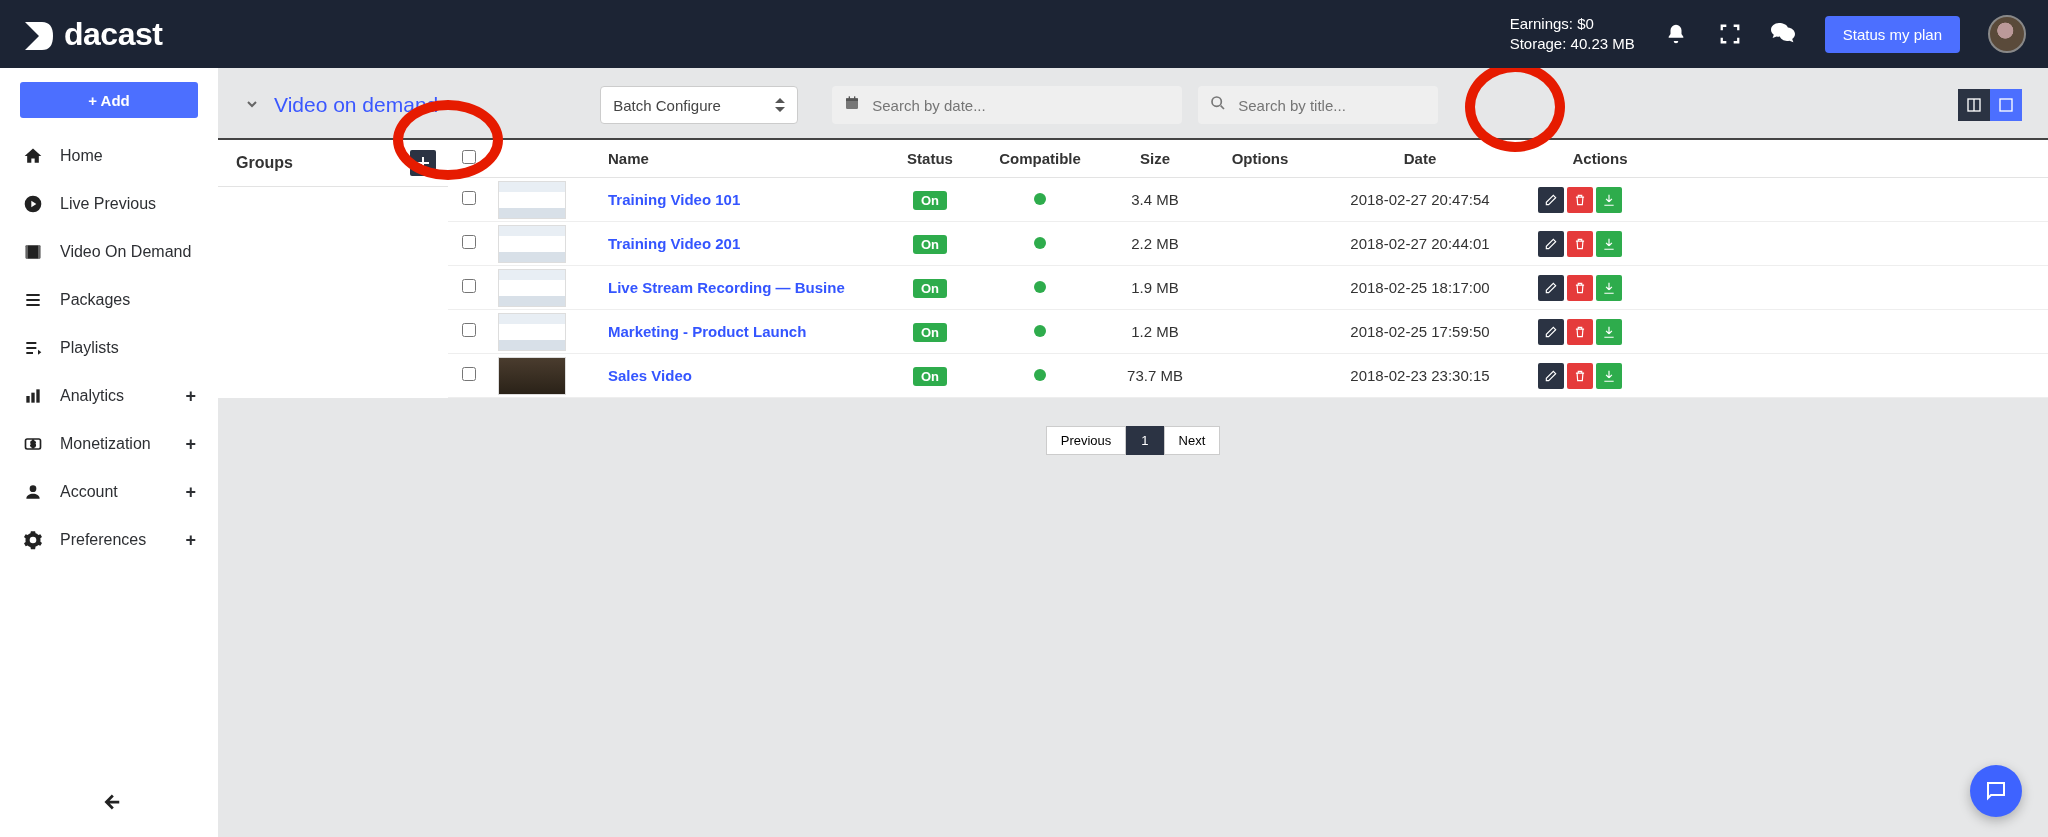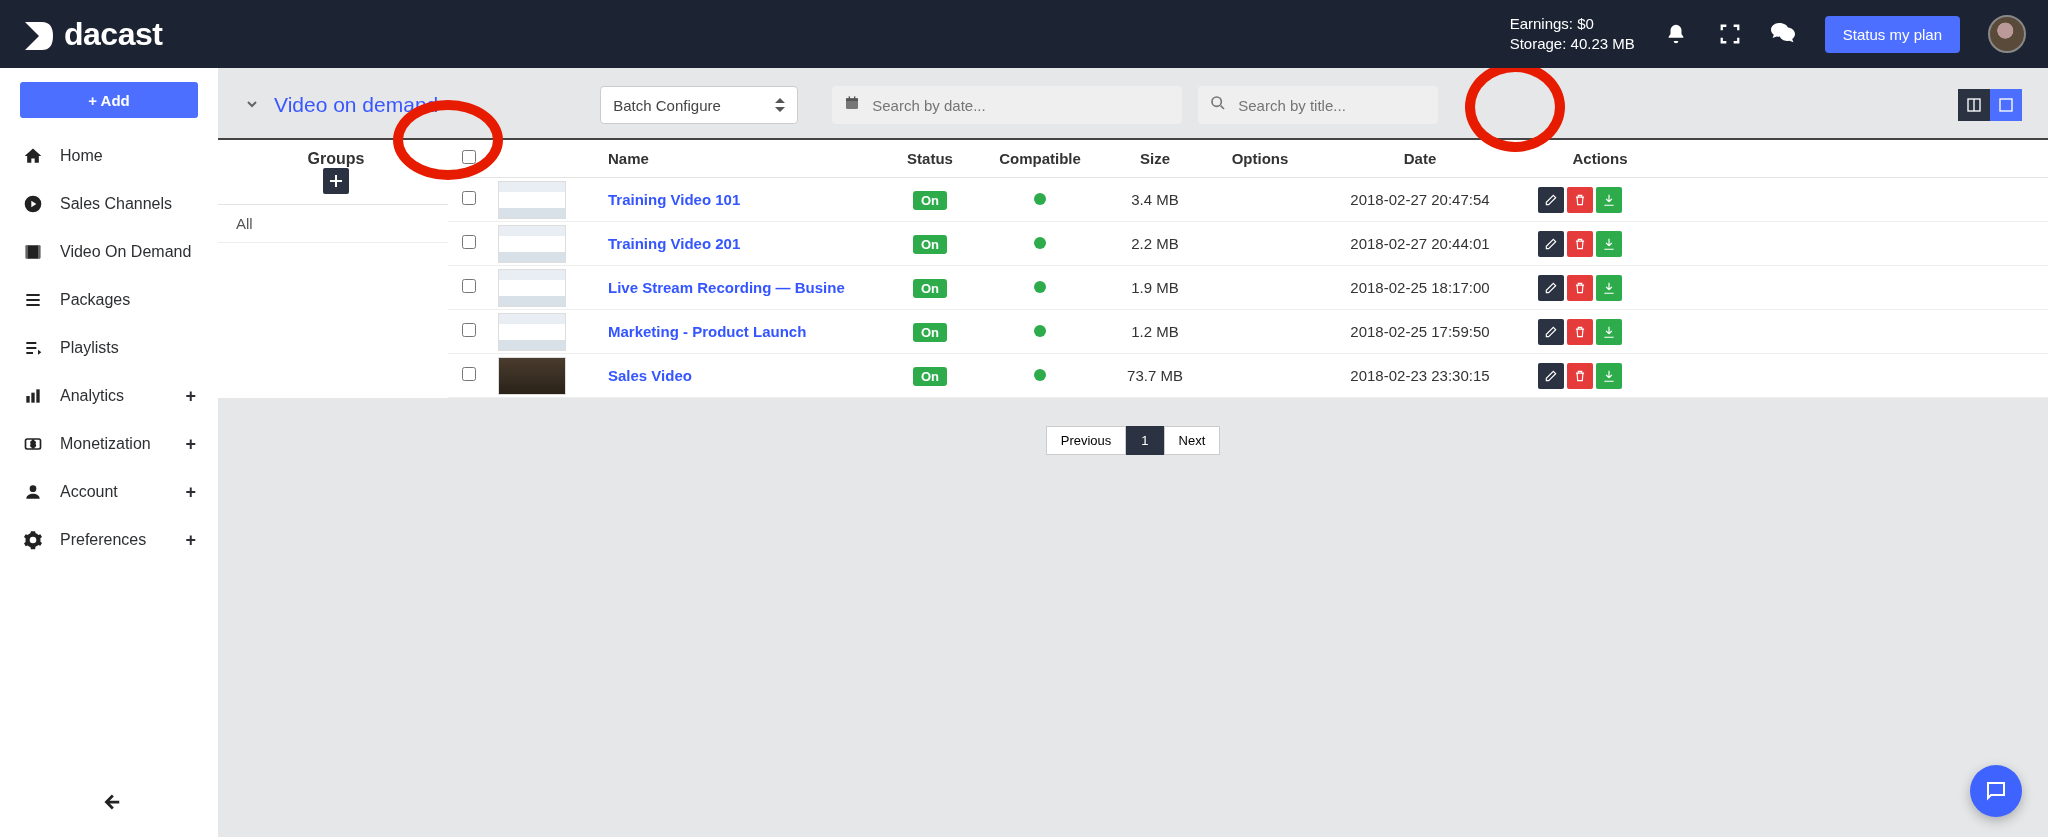--- a/index.html
+++ b/index.html
@@ -37,21 +37,21 @@
 .view-btn { width: 32px; height: 32px; display: flex; align-items: center; justify-content: center; cursor: pointer; }
 .view-btn.dark { background: #2b3343; color: #fff; }
 .view-btn.blue { background: #4c6fff; color: #fff; }
 
 
 .ring { position: absolute; border: 10px solid #e61b00; border-radius: 50%; pointer-events: none; z-index: 50; }
 
 
 .content-wrap { display: flex; padding: 0 0 0 0; }
 .groups-col { width: 230px; background: #fff; border-top: 2px solid #444; }
-.groups-head { display: flex; align-items: center; justify-content: space-between; padding: 10px 12px 10px 18px; border-bottom: 1px solid #e3e3e3; flex-direction: column; }
+.groups-head { display: flex; align-items: center; justify-content: space-between; padding: 10px 12px 10px 18px; border-bottom: 1px solid #e3e3e3; }
 .groups-head-title { font-weight: 700; font-size: 16px; }
 .btn-dark-sm { width: 26px; height: 26px; background: #2b3343; color: #fff; display: flex; align-items: center; justify-content: center; border-radius: 2px; cursor: pointer; font-weight: 700; }
 .group-row { padding: 10px 18px; font-size: 15px; color: #555; border-bottom: 1px solid #eee; cursor: pointer; }
 
 .table-col { flex: 1; background: #fff; border-top: 2px solid #444; }
 .thead, .trow { display: grid; grid-template-columns: 42px 110px 280px 100px 120px 110px 100px 220px 140px; align-items: center; }
 .thead { font-weight: 700; font-size: 15px; padding: 10px 0; border-bottom: 1px solid #e3e3e3; }
 .thead > div, .trow > div { padding: 0 8px; }
 .trow { border-bottom: 1px solid #eee; height: 44px; font-size: 15px; }
 .thumb { width: 68px; height: 38px; background: linear-gradient(#e8eef4 0 28%,#fff 28% 72%,#d8e0e8 72% 100%); border: 1px solid #ddd; }
@@ -126,21 +126,21 @@
         </span>
       <span>Home</span>
     </div>
     <div class="nav-item">
       <span class="ico">
           <svg width="20" height="20" viewBox="0 0 24 24" fill="#222">
             <circle cx="12" cy="12" r="10"></circle>
             <path d="M10 8v8l6-4z" fill="#fff"></path>
           </svg>
         </span>
-      <span>Sales Channels</span>
+      <span>Live Previous</span>
     </div>
     <div class="nav-item">
       <span class="ico">
           <svg width="20" height="20" viewBox="0 0 24 24" fill="#222">
             <rect x="3" y="4" width="18" height="16" rx="1"></rect>
             <rect x="3" y="4" width="3" height="16" fill="#fff" opacity=".3"></rect>
             <rect x="18" y="4" width="3" height="16" fill="#fff" opacity=".3"></rect>
           </svg>
         </span>
       <span>Video On Demand</span>
@@ -274,21 +274,20 @@
       <div class="groups-col">
         <div class="groups-head">
           <span class="groups-head-title">Groups</span>
           <span class="btn-dark-sm">
             <svg width="12" height="12" viewBox="0 0 12 12" fill="#fff">
                 <rect x="5" y="0" width="2" height="12"></rect>
                 <rect x="0" y="5" width="12" height="2"></rect>
               </svg>
           </span>
         </div>
-        <div class="group-row">All</div>
       </div>
 
       <div class="table-col">
         <div class="thead">
           <div class="center"><input type="checkbox" style=""></div>
           <div></div>
           <div>Name</div>
           <div class="center">Status</div>
           <div class="center">Compatible</div>
           <div class="center">Size</div>

